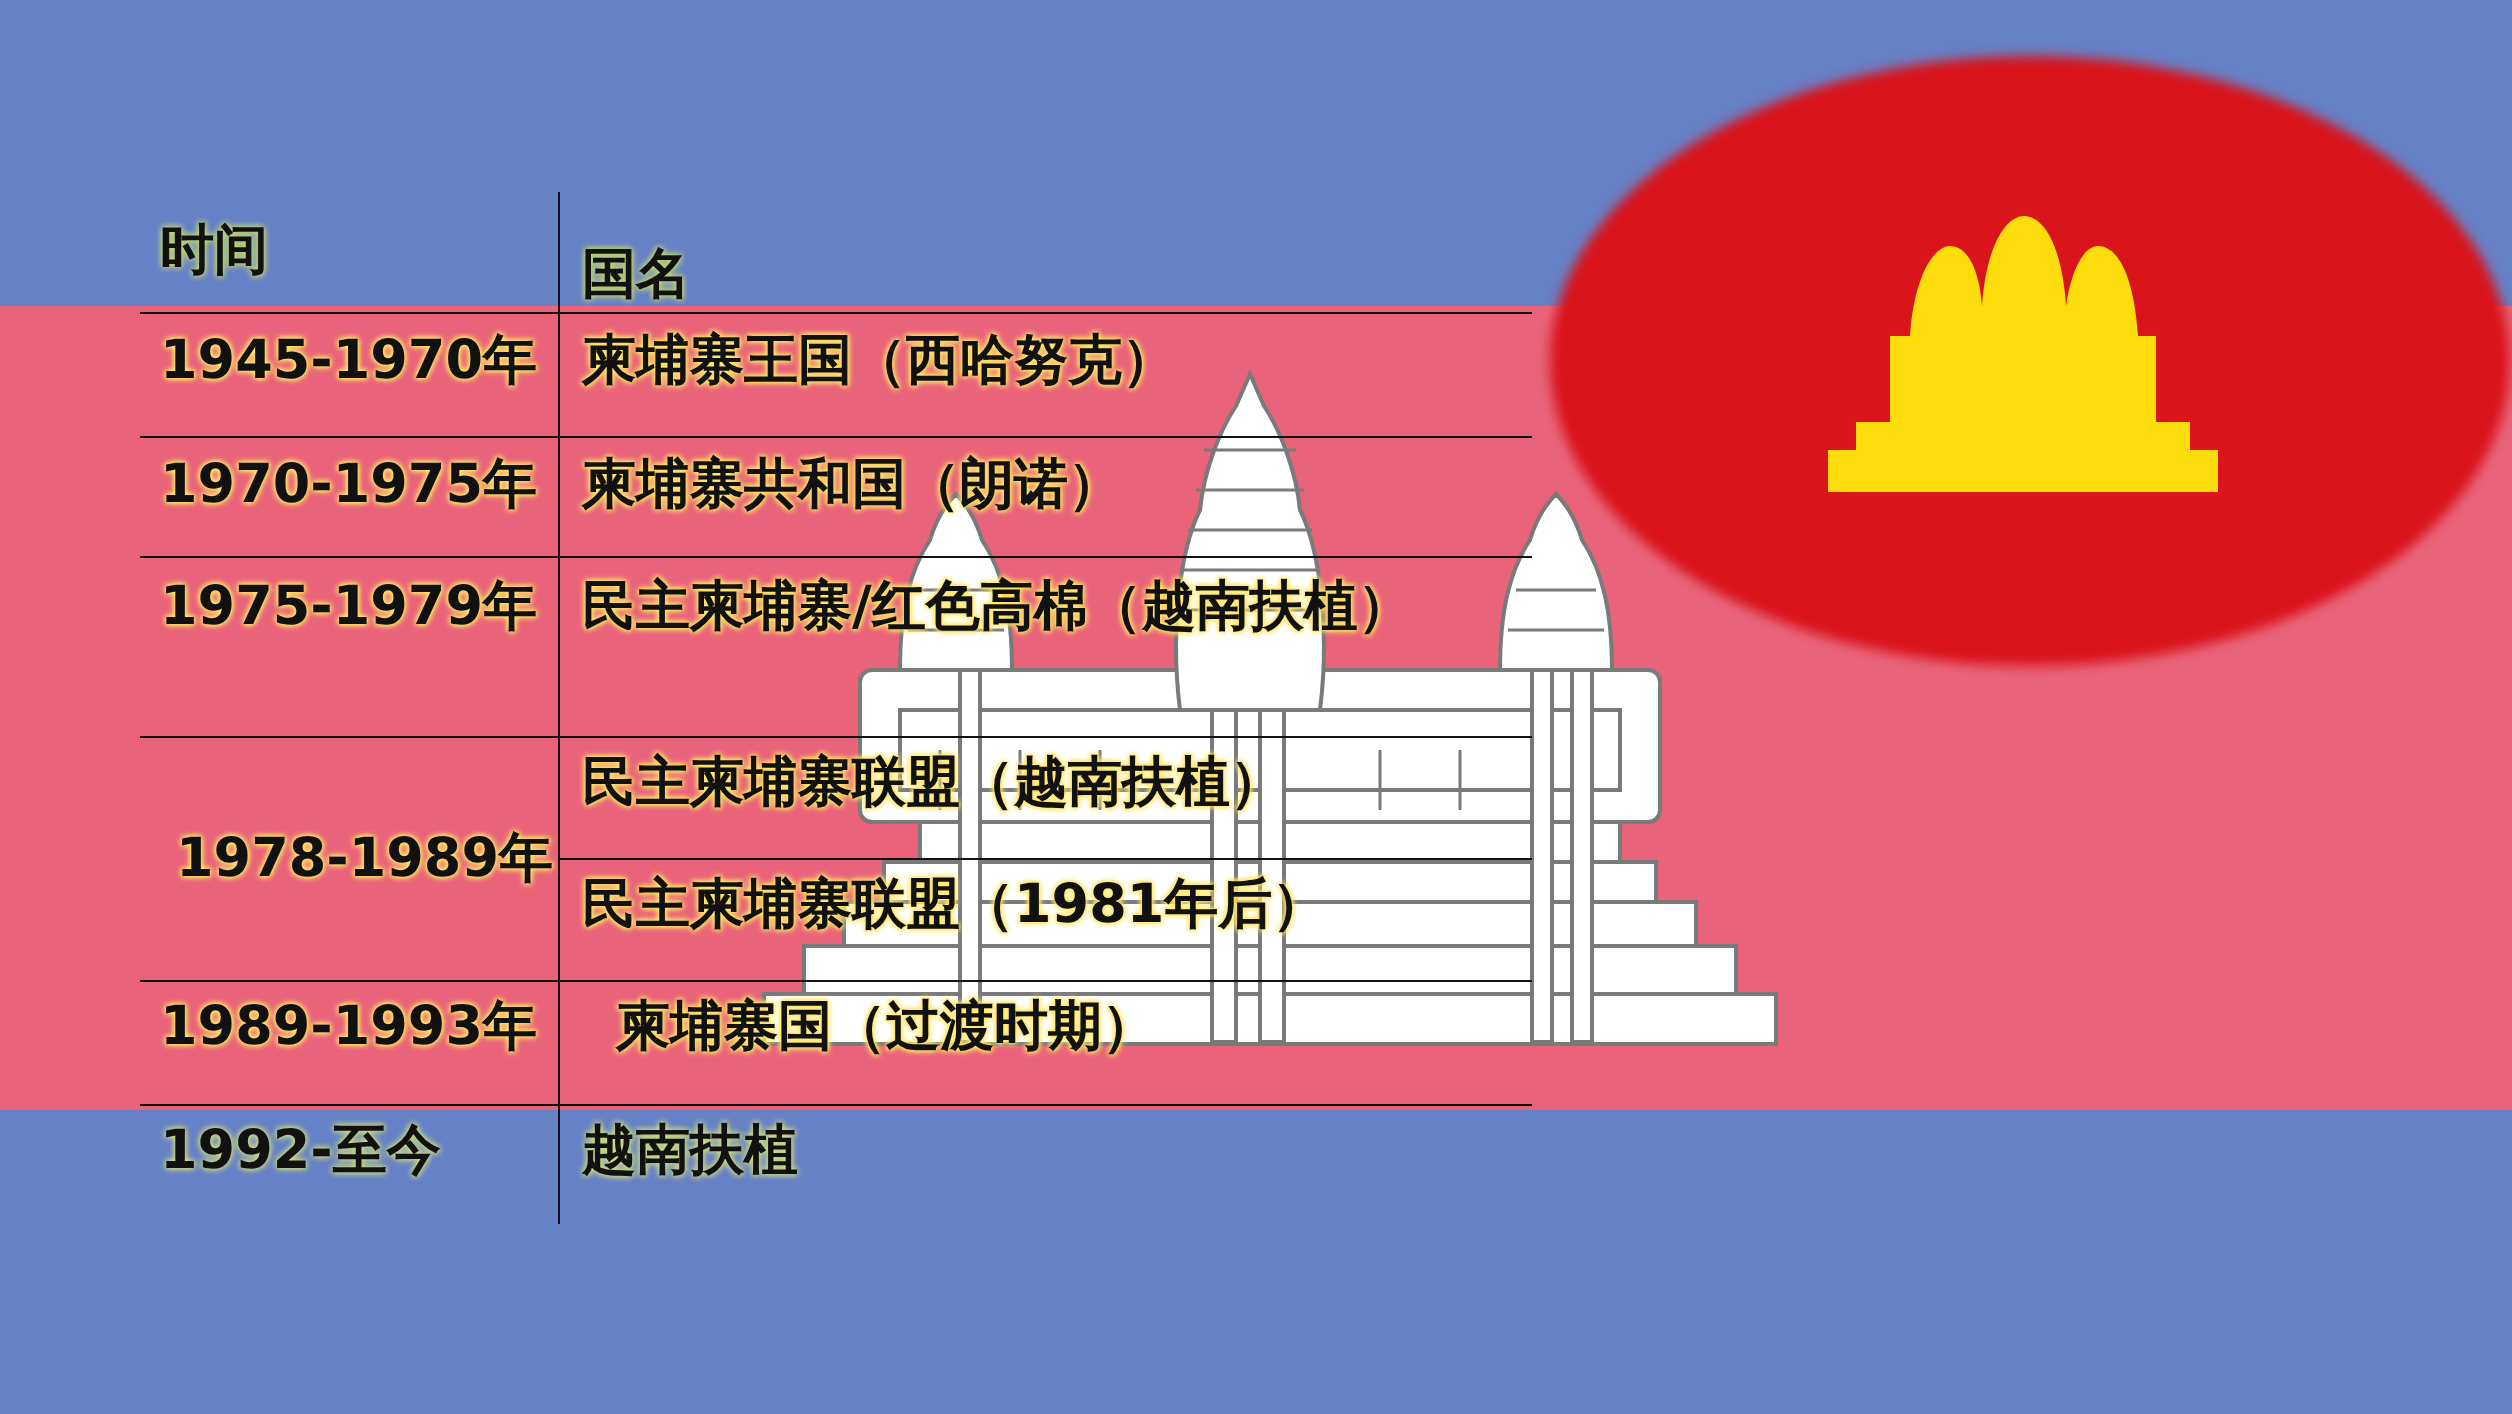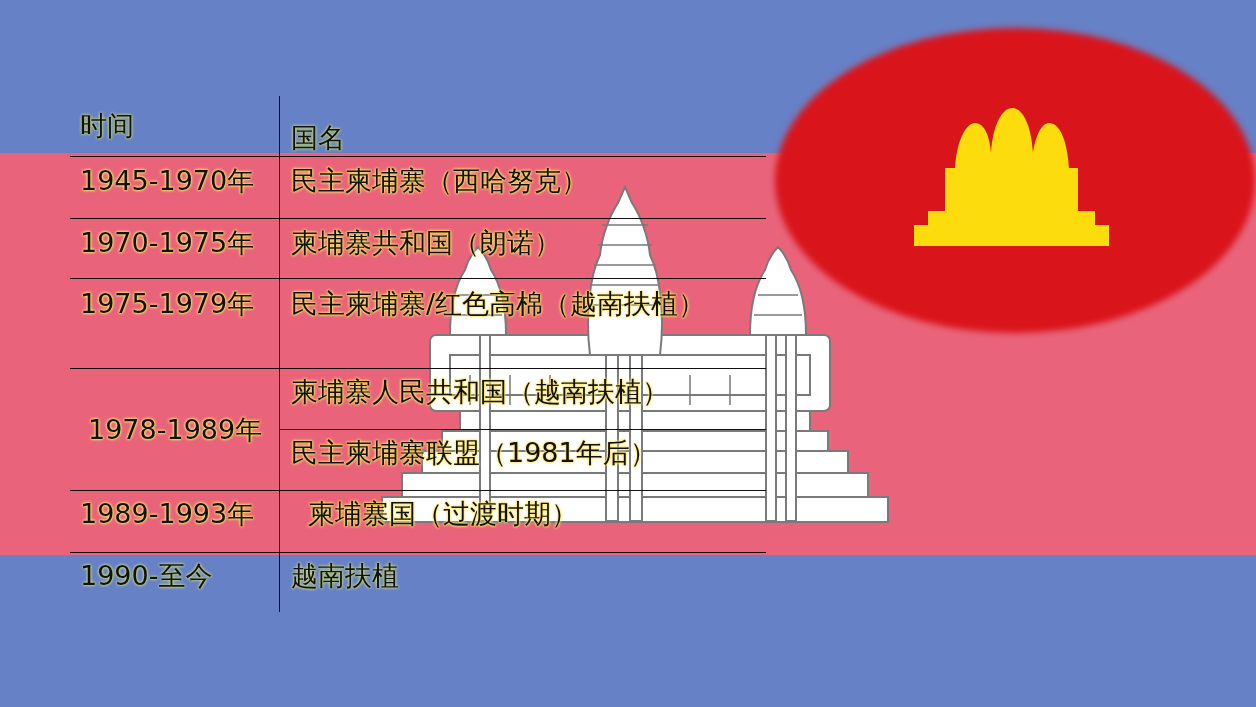--- a/index.html
+++ b/index.html
@@ -9,21 +9,21 @@
   .band-bot { position:absolute; left:0; top:555px; width:1256px; height:152px; background:#6781c6; }
 
   .emblem { position:absolute; left:775px; top:28px; width:480px; height:305px; border-radius:50%; background:#d9141b; filter:blur(3px); }
   .emblem-svg { position:absolute; left:775px; top:28px; width:480px; height:305px; }
 
   .temple { position:absolute; left:380px; top:185px; width:510px; height:340px; }
 
   .hline { position:absolute; left:70px; width:696px; height:1px; background:#111; }
   .vline { position:absolute; left:279px; top:96px; width:1px; height:516px; background:#111; }
 
-  .cell { position:absolute; font-size:27px; line-height:30px; color:#111; white-space:nowrap; font-weight:normal;
+  .cell { position:absolute; font-size:27px; line-height:30px; color:#111; white-space:nowrap; font-weight:bold;
           text-shadow: 0 0 3px #ffe86a, 0 0 3px #ffe86a, 0 0 2px #ffd84a; letter-spacing:0px; }
   .hdr { text-shadow: 0 0 3px #c9de6a, 0 0 3px #c9de6a; }
   .bot { text-shadow: 0 0 3px #d2e27a, 0 0 3px #d2e27a; }
 </style>
 </head>
 <body>
 
 <div class="band-top"></div>
 <div class="band-mid"></div>
 <div class="band-bot"></div>
@@ -73,29 +73,29 @@
 <div class="hline" style="top:278px"></div>
 <div class="hline" style="top:368px"></div>
 <div class="hline" style="left:280px;width:486px;top:429px"></div>
 <div class="hline" style="top:490px"></div>
 <div class="hline" style="top:552px"></div>
 
 <div class="cell hdr" style="left:80px;top:111px">时间</div>
 <div class="cell hdr" style="left:291px;top:123px">国名</div>
 
 <div class="cell" style="left:80px;top:166px">1945-1970年</div>
-<div class="cell" style="left:291px;top:166px">民主柬埔寨（西哈努克）</div>
+<div class="cell" style="left:291px;top:166px">柬埔寨王国（西哈努克）</div>
 
 <div class="cell" style="left:80px;top:228px">1970-1975年</div>
 <div class="cell" style="left:291px;top:228px">柬埔寨共和国（朗诺）</div>
 
 <div class="cell" style="left:80px;top:289px">1975-1979年</div>
 <div class="cell" style="left:291px;top:289px">民主柬埔寨/红色高棉（越南扶植）</div>
 
 <div class="cell" style="left:88px;top:415px">1978-1989年</div>
-<div class="cell" style="left:291px;top:377px">柬埔寨人民共和国（越南扶植）</div>
+<div class="cell" style="left:291px;top:377px">民主柬埔寨联盟（越南扶植）</div>
 <div class="cell" style="left:291px;top:438px">民主柬埔寨联盟（1981年后）</div>
 
 <div class="cell" style="left:80px;top:499px">1989-1993年</div>
 <div class="cell" style="left:308px;top:499px">柬埔寨国（过渡时期）</div>
 
-<div class="cell bot" style="left:80px;top:561px">1990-至今</div>
+<div class="cell bot" style="left:80px;top:561px">1992-至今</div>
 <div class="cell bot" style="left:291px;top:561px">越南扶植</div>
 
 </body></html>

